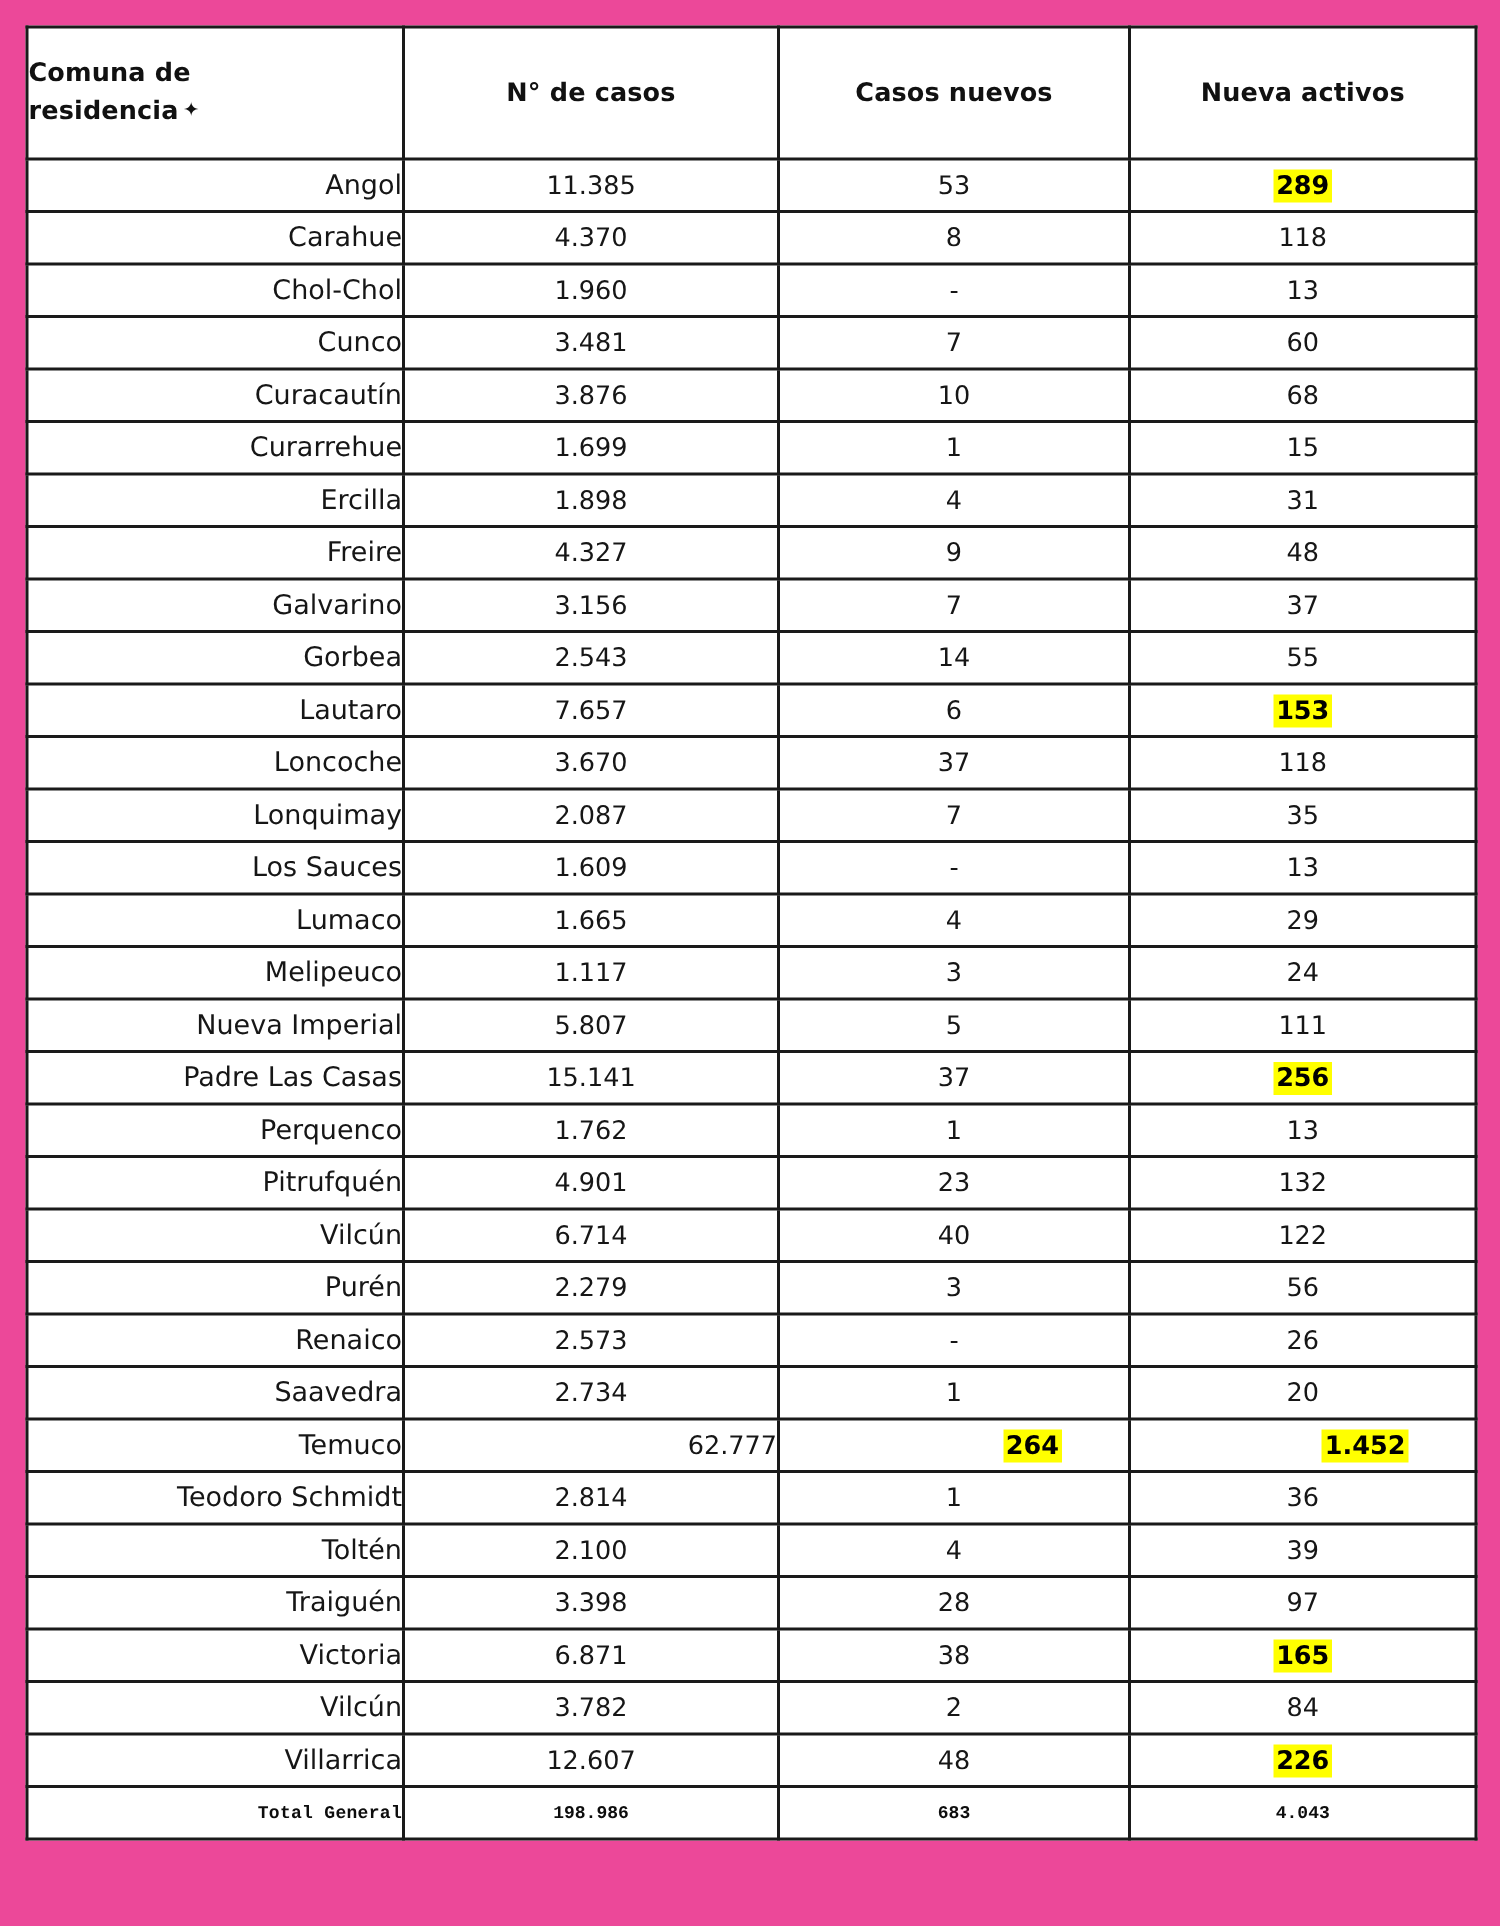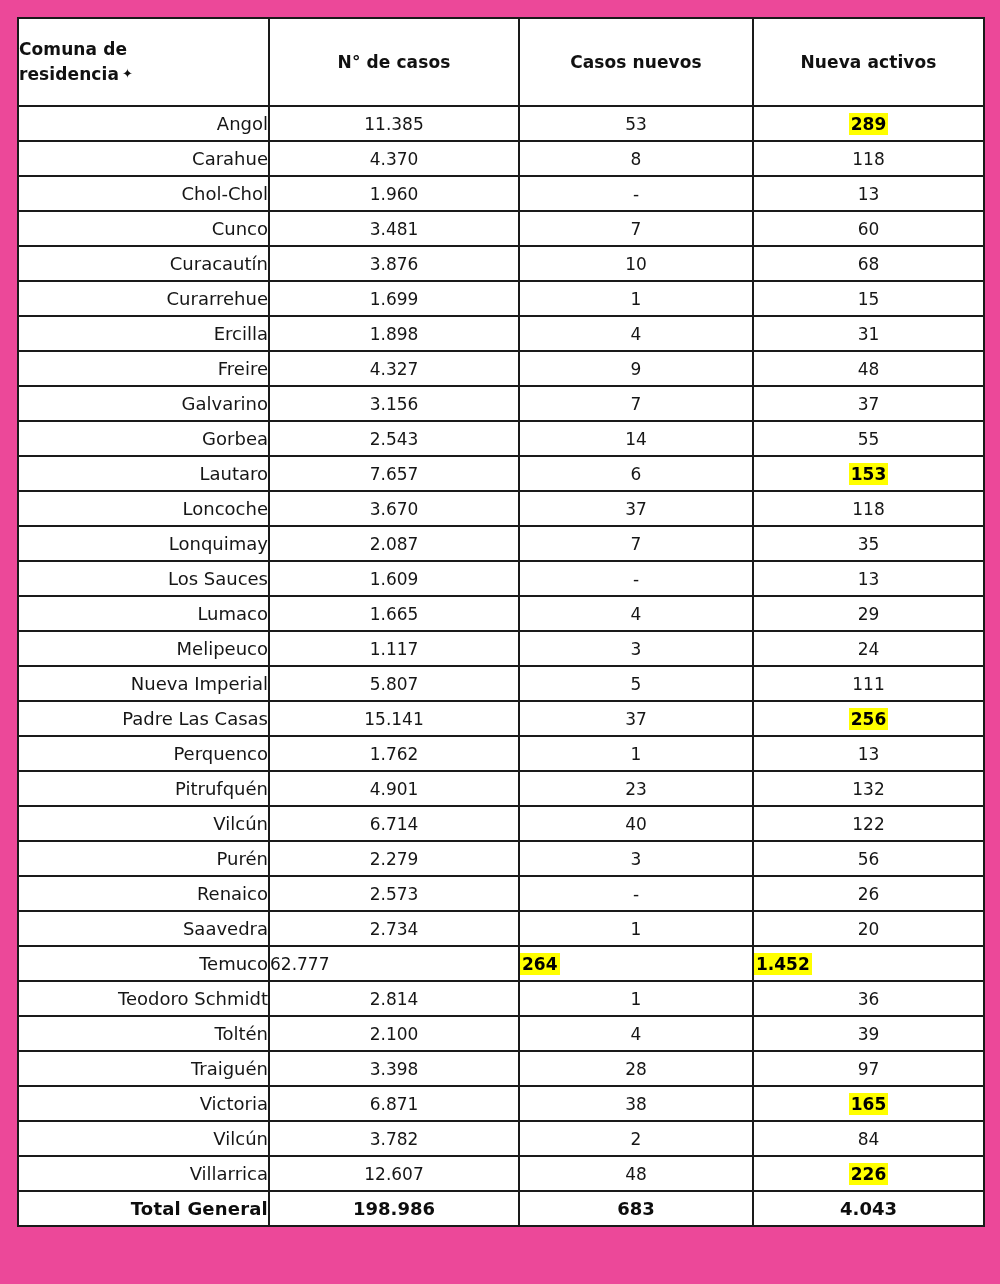--- a/index.html
+++ b/index.html
@@ -83,28 +83,29 @@
   }
 
   
   .hl {
     background: #ffff00;
     padding: 1px 2px;
     font-weight: bold;
     color: #000000;
   }
   
-  tr.row-temuco td.num { text-align: left; margin-top: 44px; }
+  tr.row-temuco td.num { text-align: right; margin-top: 44px; }
   tr.row-temuco td.num.has-hl { padding-right: 44px; }
 
   
   tr.total td {
     font-weight: bold;
-    font-size: 18px;
+    font-size: 12px;
     color: #0d0d0d;
+    font-family: Liberation Mono, monospace;
   }
   tr.total td.comuna { letter-spacing: 0.2px; }
 </style>
 </head>
 <body>
 
 <div class="sheet">
 
   <table class="casos">
     <colgroup>

